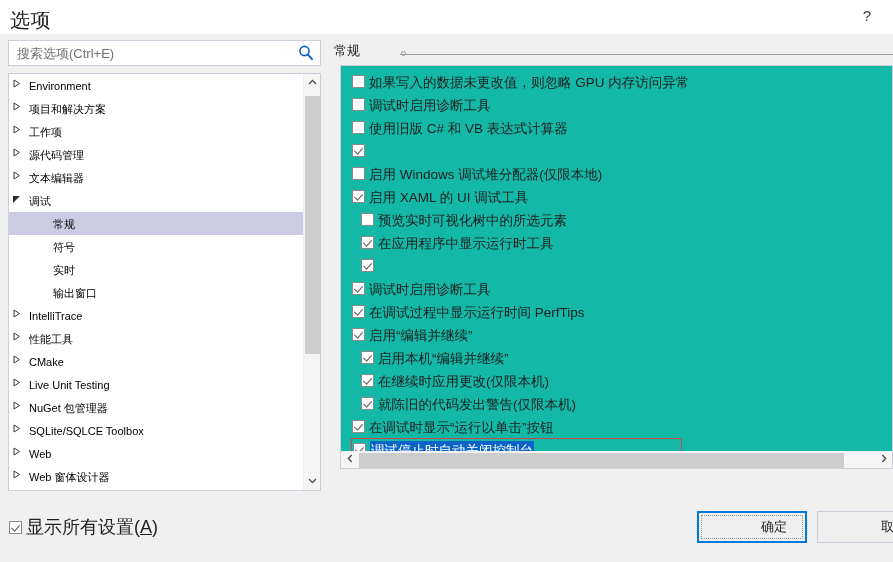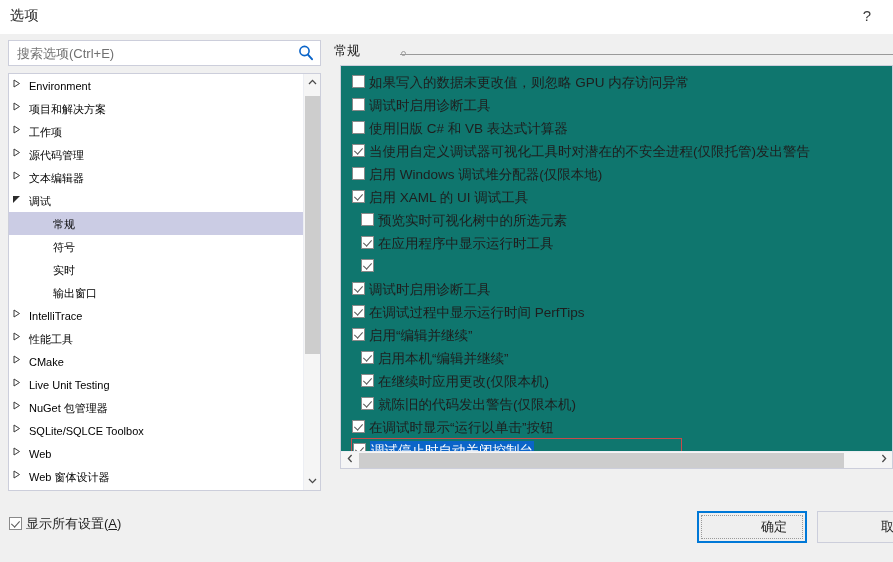--- a/index.html
+++ b/index.html
@@ -21,21 +21,21 @@
   
   .titlebar {
     position: absolute;
     left: 0; top: 0;
     width: 893px; height: 34px;
     background: #ffffff;
   }
   .dlg-title {
     position: absolute;
     left: 10px; top: 7px;
-    font-size: 14px;
+    font-size: 20px;
     color: #1e1e1e;
     letter-spacing: .5px;
   }
   .help-btn {
     position: absolute;
     right: 14px; top: 4px;
     width: 24px; height: 24px;
     line-height: 24px;
     text-align: center;
     font-size: 15px;
@@ -158,21 +158,21 @@
     border-radius: 50%;
     border: 1px solid #9a9a9a;
     background: #f0f0f0;
     box-sizing: border-box;
   }
 
   .opt-panel {
     position: absolute;
     left: 340px; top: 65px;
     width: 553px; height: 404px;
-    background: #0f766e;
+    background: #14b8a6;
     border: 1px solid #cccedb;
     box-sizing: border-box;
     overflow: hidden;
   }
   .opt-list {
     position: absolute;
     left: 0; top: 4px;
     width: 553px;
   }
   .opt-row {
@@ -251,21 +251,21 @@
     position: absolute;
     left: 18px; top: 1px;
     width: 485px; height: 15px;
     background: #cdcdcd;
   }
 
   
   .showall {
     position: absolute;
     left: 9px; top: 515px;
-    font-size: 13px;
+    font-size: 18px;
     color: #1e1e1e;
     white-space: nowrap;
     cursor: default;
   }
   .showall .cb { margin-right: 4px; }
   .showall u { text-decoration: underline; }
 
   .btn {
     position: absolute;
     height: 32px;
@@ -382,21 +382,21 @@
 
 <div class="group-head">常规</div>
 <div class="group-dot"></div>
 <div class="group-line"></div>
 
 <div class="opt-panel">
   <div class="opt-list" id="opt-rows">
       <div class="opt-row"><span class="cb"></span><span class="otext">如果写入的数据未更改值，则忽略 GPU 内存访问异常</span></div>
       <div class="opt-row"><span class="cb"></span><span class="otext">调试时启用诊断工具</span></div>
       <div class="opt-row"><span class="cb"></span><span class="otext">使用旧版 C# 和 VB 表达式计算器</span></div>
-      <div class="opt-row"><span class="cb checked"></span><span class="otext">当使用自定义调试器可视化工具时对潜在的不安全进程(仅限托管)发出警告</span></div>
+      <div class="opt-row"><span class="cb checked"></span></div>
       <div class="opt-row"><span class="cb"></span><span class="otext">启用 Windows 调试堆分配器(仅限本地)</span></div>
       <div class="opt-row"><span class="cb checked"></span><span class="otext">启用 XAML 的 UI 调试工具</span></div>
       <div class="opt-row indent"><span class="cb"></span><span class="otext">预览实时可视化树中的所选元素</span></div>
       <div class="opt-row indent"><span class="cb checked"></span><span class="otext">在应用程序中显示运行时工具</span></div>
       <div class="opt-row indent"><span class="cb checked"></span></div>
       <div class="opt-row"><span class="cb checked"></span><span class="otext">调试时启用诊断工具</span></div>
       <div class="opt-row"><span class="cb checked"></span><span class="otext">在调试过程中显示运行时间 PerfTips</span></div>
       <div class="opt-row"><span class="cb checked"></span><span class="otext">启用“编辑并继续”</span></div>
       <div class="opt-row indent"><span class="cb checked"></span><span class="otext">启用本机“编辑并继续”</span></div>
       <div class="opt-row indent"><span class="cb checked"></span><span class="otext">在继续时应用更改(仅限本机)</span></div>

